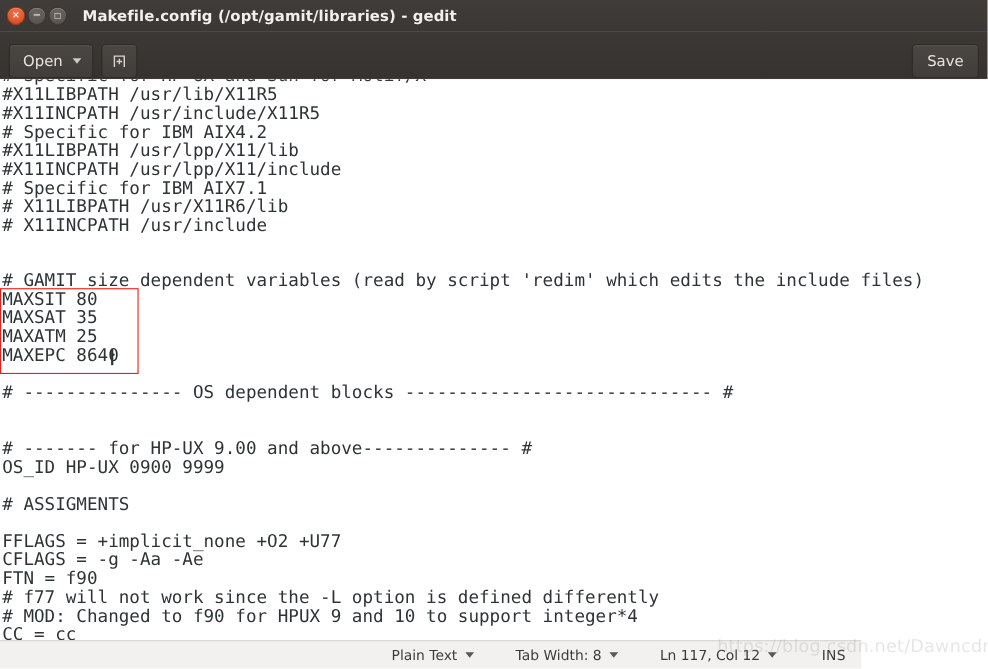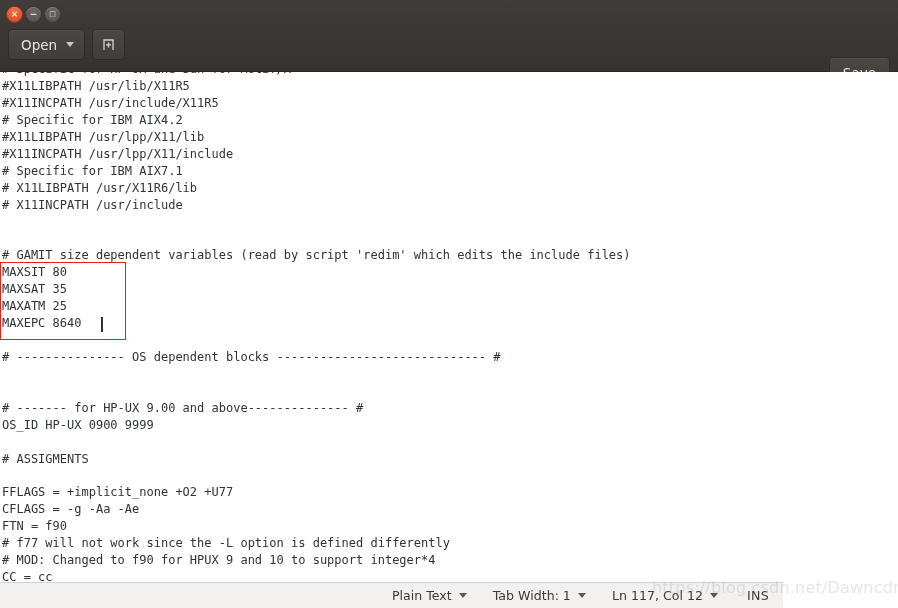--- a/index.html
+++ b/index.html
@@ -73,21 +73,21 @@
   }
 
   
   .toolbar {
     position: absolute;
     top: 29px; left: 0;
     width: 898px; height: 43px;
     background: linear-gradient(to bottom, #3b3836 0%, #353230 100%);
     border-bottom: 1px solid #2b2826;
     display: flex;
-    align-items: flex-start;
+    align-items: flex-end;
     padding: 0 8px;
   }
   .tb-btn {
     background: linear-gradient(to bottom, #4a4642 0%, #413d3a 100%);
     border: 1px solid #2e2b29;
     border-radius: 4px;
     color: #e8e3de;
     font-size: 13.5px;
     font-family: "DejaVu Sans", sans-serif;
     height: 31px;
@@ -131,21 +131,21 @@
     height: 510px;
     background: #ffffff;
     overflow: hidden;
   }
   .codelayer {
     position: absolute;
     left: 0;
     top: -11px;
     width: 898px;
     font-family: "DejaVu Sans Mono", monospace;
-    font-size: 12px;
+    font-size: 16px;
     line-height: 16.95px;
     color: #2e3436;
     white-space: pre;
     padding-left: 2px;
   }
   .codelayer .ln { display: block; height: 16.95px; }
   .codelayer .cm { color: #2e3436; }
 
   
   .annot-box {
@@ -175,21 +175,21 @@
     width: 783px; height: 26px;
     background: #f2f1f0;
     border-top: 1px solid #d6d2ce;
     display: flex;
     align-items: center;
     justify-content: flex-end;
     font-family: "DejaVu Sans", sans-serif;
     font-size: 12.6px;
     color: #3c3b39;
     padding-right: 10px;
-    gap: 4px;
+    gap: 16px;
   }
   .sb-item {
     display: flex;
     align-items: center;
     gap: 7px;
     padding: 0 11px;
     height: 24px;
     white-space: nowrap;
     cursor: default;
     user-select: none;
@@ -230,20 +230,21 @@
       <div class="wbtn close">
         <span class="glyph">×</span>
       </div>
       <div class="wbtn min">
         <span class="glyph">−</span>
       </div>
       <div class="wbtn max">
         <span class="glyph">□</span>
       </div>
     </div>
+    <div class="wintitle">Makefile.config (/opt/gamit/libraries) - gedit</div>
   </div>
 
   <div class="toolbar">
     <div class="tb-btn tb-open">
       <span>Open</span>
       <span class="caret"></span>
     </div>
     <div class="tb-btn tb-newdoc">
       <span class="doc-icon">
         <svg width="15" height="15" viewBox="0 0 15 15">
@@ -262,21 +263,21 @@
     <div class="annot-box"></div>
     <div class="caret-bar"></div>
   </div>
 
   <div class="statusbar">
     <div class="sb-item">
       <span>Plain Text</span>
       <span class="sb-caret"></span>
     </div>
     <div class="sb-item">
-      <span>Tab Width: 1</span>
+      <span>Tab Width: 8</span>
       <span class="sb-caret"></span>
     </div>
     <div class="sb-item">
       <span>Ln 117, Col 12</span>
       <span class="sb-caret"></span>
     </div>
     <div class="sb-item sb-ins">
       <span>INS</span>
     </div>
   </div>

